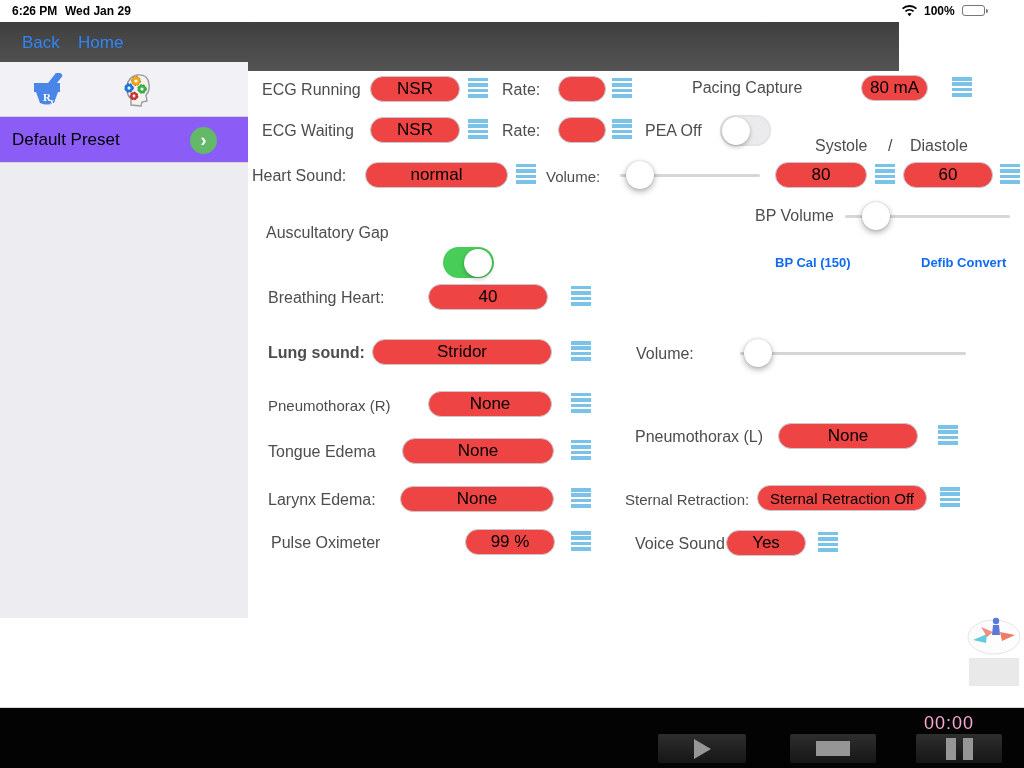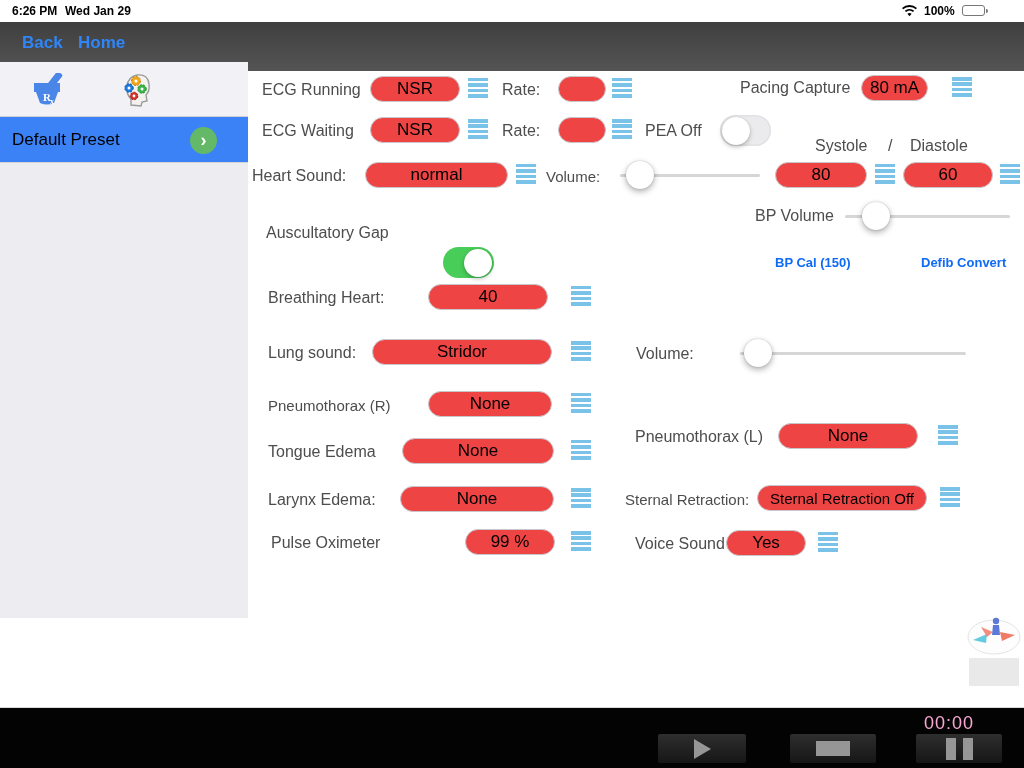--- a/index.html
+++ b/index.html
@@ -13,30 +13,29 @@
 
   
   .statusbar { left:0; top:0; width:1019px; height:22px; background:#fff; }
   .sb-text { font-size:12px; font-weight:700; color:#000; top:4px; }
   .battery-body { width:23px; height:11px; border:1px solid #777; border-radius:3px; padding:1px; }
   .battery-fill { width:100%; height:100%; background:#000; border-radius:1.5px; }
   .battery-nub { width:2px; height:4px; background:#777; border-radius:0 2px 2px 0; margin-left:1px; }
 
   
   .navbar {
-    left:0; top:22px; width:1024px; height:49px;
+    left:0; top:22px; width:899px; height:49px;
     background:linear-gradient(#3f3f3f,#545454);
-    font-weight:bold;
   }
   .navlink { font-size:17px; color:#2f86f8; top:11px; cursor:pointer; }
 
   
   .sidebar { left:0; top:62px; width:248px; height:556px; background:#ededf1; }
   .tabrow { left:0; top:0; width:248px; height:55px; background:#f2f1f6; border-bottom:1px solid #cfcfd4; }
-  .presetrow { left:0; top:55px; width:248px; height:46px; background:#3b82f6; border-bottom:1px solid #d4d4d8; }
+  .presetrow { left:0; top:55px; width:248px; height:46px; background:#8b5cf6; border-bottom:1px solid #d4d4d8; }
   .preset-label { font-size:17px; color:#000; left:12px; top:13px; }
   .preset-go {
     left:190px; top:10px; width:27px; height:27px; border-radius:50%;
     background:#63b967; color:#fff; display:flex; align-items:center; justify-content:center;
     font-size:18px; font-weight:700; cursor:pointer;
   }
 
   
   .lbl { font-size:16px; color:#4d4d4d; white-space:nowrap; }
   .lbl15 { font-size:15px; color:#4d4d4d; white-space:nowrap; }
@@ -134,21 +133,21 @@
     <span class="abs preset-go">›</span>
   </div>
 </div>
 
 <span class="abs lbl" style="left:262px; top:81px;">ECG Running</span>
 <div class="abs pill" style="left:370px; top:76px; width:90px;">NSR</div>
 <span class="abs hicon" style="left:468px; top:78px;"></span>
 <span class="abs lbl" style="left:502px; top:81px;">Rate:</span>
 <div class="abs pill" style="left:558px; top:76px; width:48px;"></div>
 <span class="abs hicon" style="left:612px; top:78px;"></span>
-<span class="abs lbl" style="left:740px; top:79px;">Pacing Capture</span>
+<span class="abs lbl" style="left:692px; top:79px;">Pacing Capture</span>
 <div class="abs pill" style="left:861px; top:75px; width:67px;">80 mA</div>
 <span class="abs hicon" style="left:952px; top:77px;"></span>
 
 <span class="abs lbl" style="left:262px; top:122px;">ECG Waiting</span>
 <div class="abs pill" style="left:370px; top:117px; width:90px;">NSR</div>
 <span class="abs hicon" style="left:468px; top:119px;"></span>
 <span class="abs lbl" style="left:502px; top:122px;">Rate:</span>
 <div class="abs pill" style="left:558px; top:117px; width:48px;"></div>
 <span class="abs hicon" style="left:612px; top:119px;"></span>
 <span class="abs lbl" style="left:645px; top:122px;">PEA Off</span>
@@ -184,21 +183,21 @@
     <div class="knob"></div>
   </div>
 
 <span class="abs linkblue" style="left:775px; top:255px;">BP Cal (150)</span>
 <span class="abs linkblue" style="left:921px; top:255px;">Defib Convert</span>
 
 <span class="abs lbl" style="left:268px; top:289px;">Breathing Heart:</span>
 <div class="abs pill" style="left:428px; top:284px; width:120px;">40</div>
 <span class="abs hicon" style="left:571px; top:286px;"></span>
 
-<span class="abs lbl" style="left:268px; top:344px;">Lung sound:</span>
+<span class="abs lbl" style="left:268px; top:344px;font-weight:bold;">Lung sound:</span>
 <div class="abs pill" style="left:372px; top:339px; width:180px;">Stridor</div>
 <span class="abs hicon" style="left:571px; top:341px;"></span>
 <span class="abs lbl" style="left:636px; top:345px;">Volume:</span>
 <div class="abs slider" style="left:740px; top:339px; width:226px;">
   <div class="track"></div>
     <div class="thumb" style="left: calc(8% - 14px);"></div>
 </div>
 
 <span class="abs lbl15" style="left:268px; top:397px;">Pneumothorax (R)</span>
 <div class="abs pill" style="left:428px; top:391px; width:124px;">None</div>

